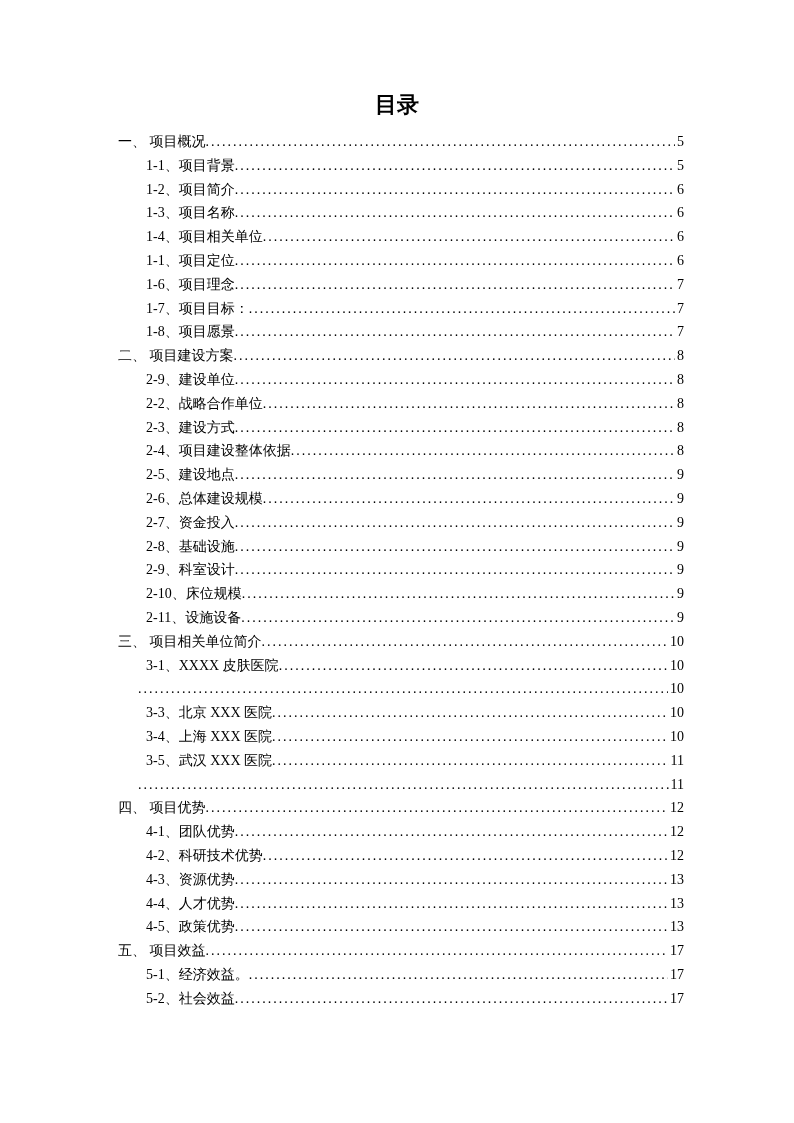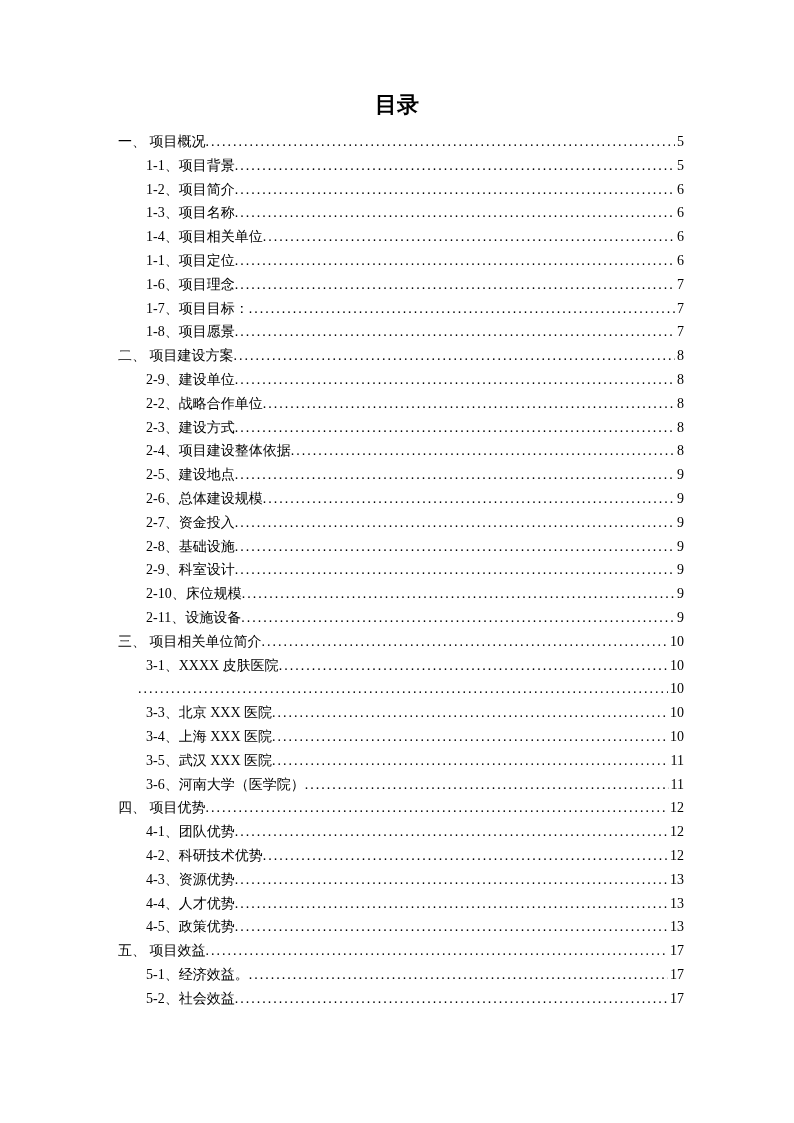--- a/index.html
+++ b/index.html
@@ -187,21 +187,20 @@
       <span class="toc-label"><span>3-4、</span><span>上海 XXX 医院</span></span>
       <span class="toc-dots"></span>
       <span class="toc-page">10</span>
     </div>
     <div class="toc-entry level-2">
       <span class="toc-label"><span>3-5、</span><span>武汉 XXX 医院</span></span>
       <span class="toc-dots"></span>
       <span class="toc-page">11</span>
     </div>
     <div class="toc-entry level-2">
-      <span class="toc-label"><span>3-6、</span><span>河南大学（医学院）</span></span>
       <span class="toc-dots"></span>
       <span class="toc-page">11</span>
     </div>
     <div class="toc-entry level-1">
       <span class="toc-label"><span>四、</span><span> </span><span>项目优势</span></span>
       <span class="toc-dots"></span>
       <span class="toc-page">12</span>
     </div>
     <div class="toc-entry level-2">
       <span class="toc-label"><span>4-1、</span><span>团队优势</span></span>

